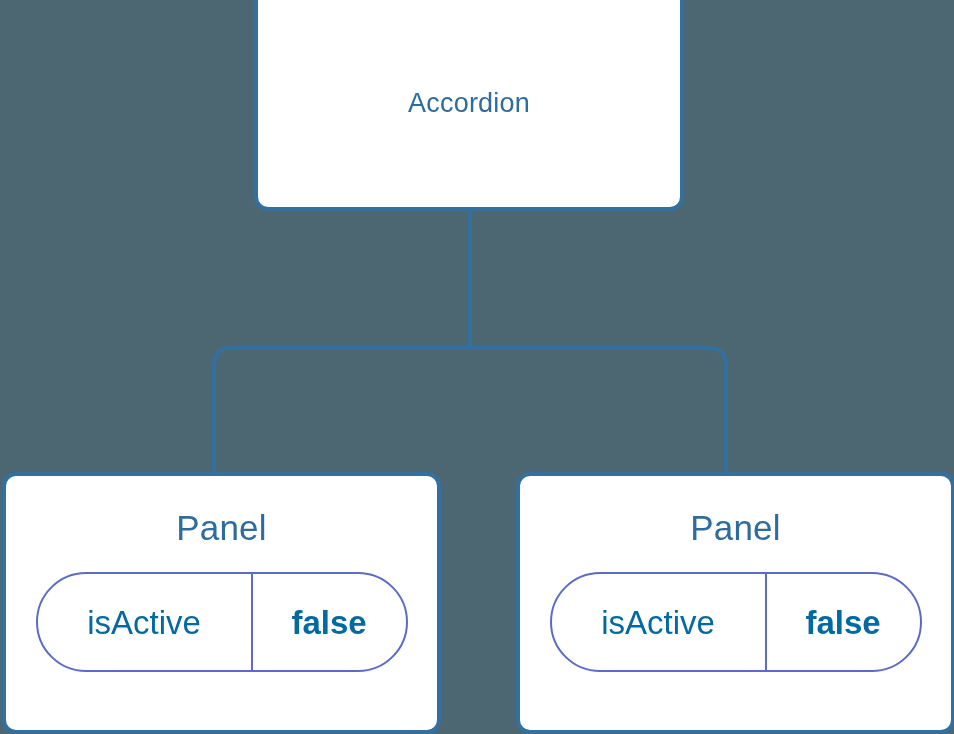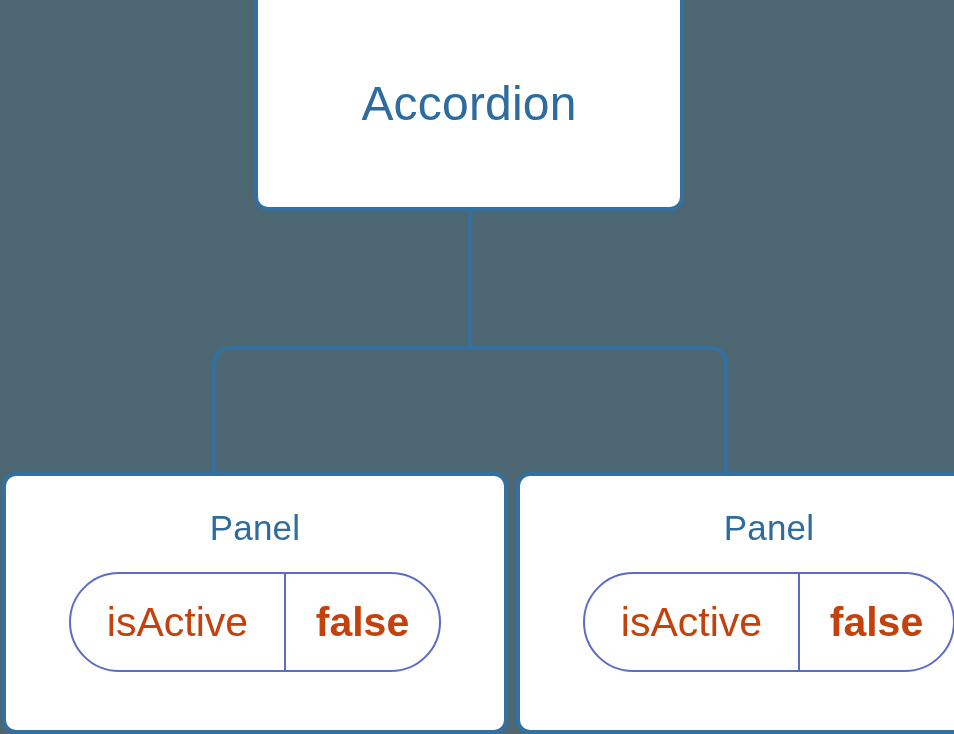--- a/index.html
+++ b/index.html
@@ -54,31 +54,31 @@
 
   
   #node-root {
     left: 254px;
     top: -18px;
     width: 430px;
     height: 229px;
     justify-content: center;
   }
   #node-root .node-title {
-    font-size: 48px;
+    font-size: 27px;
     line-height: 1;
     margin-top: 14px;
     text-align: right;
   }
 
   
   .node-leaf {
     top: 472px;
     height: 262px;
-    width: 506px;
+    width: 439px;
     padding-top: 34px;
   }
   #node-panel-0 { left: 2px; }
   #node-panel-1 { left: 516px; }
 
   .node-leaf .node-title {
     font-size: 35px;
     line-height: 1;
   }
 
@@ -91,22 +91,22 @@
     box-sizing: border-box;
     display: flex;
     align-items: stretch;
     background: transparent;
   }
 
   .prop-cell {
     display: flex;
     align-items: center;
     justify-content: center;
-    color: #c2410c;
-    font-size: 41px;
+    color: #0369a1;
+    font-size: 33px;
     line-height: 1;
     white-space: nowrap;
     box-sizing: border-box;
   }
 
   .prop-key {
     width: 215px;
     border-right: 2px solid #5c6bc8;
   }
 

